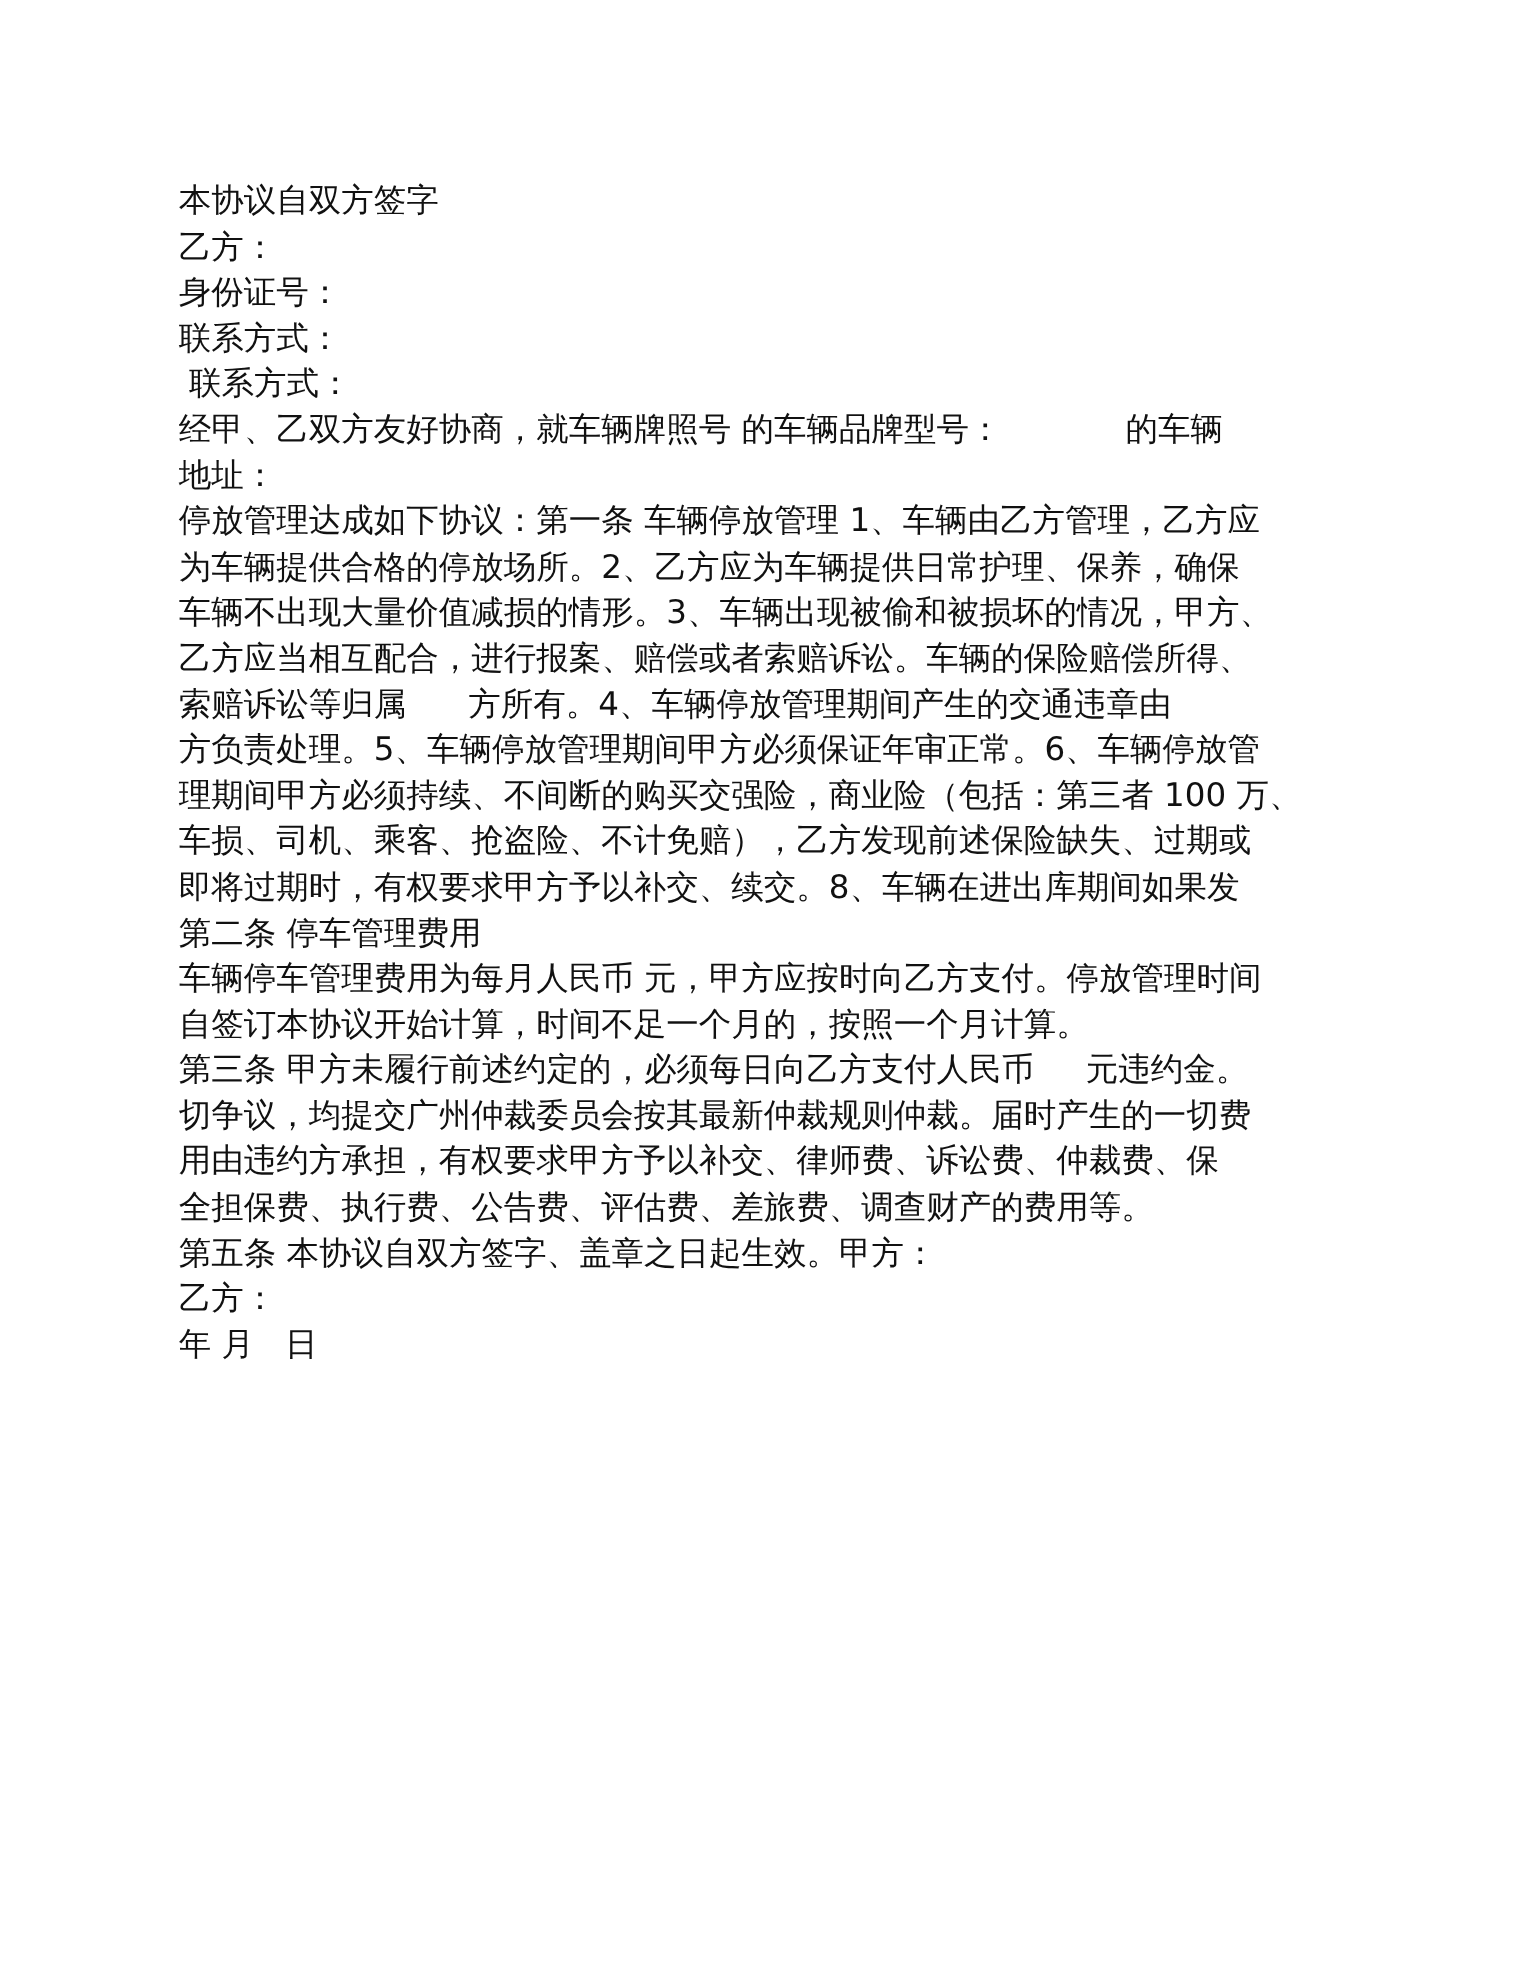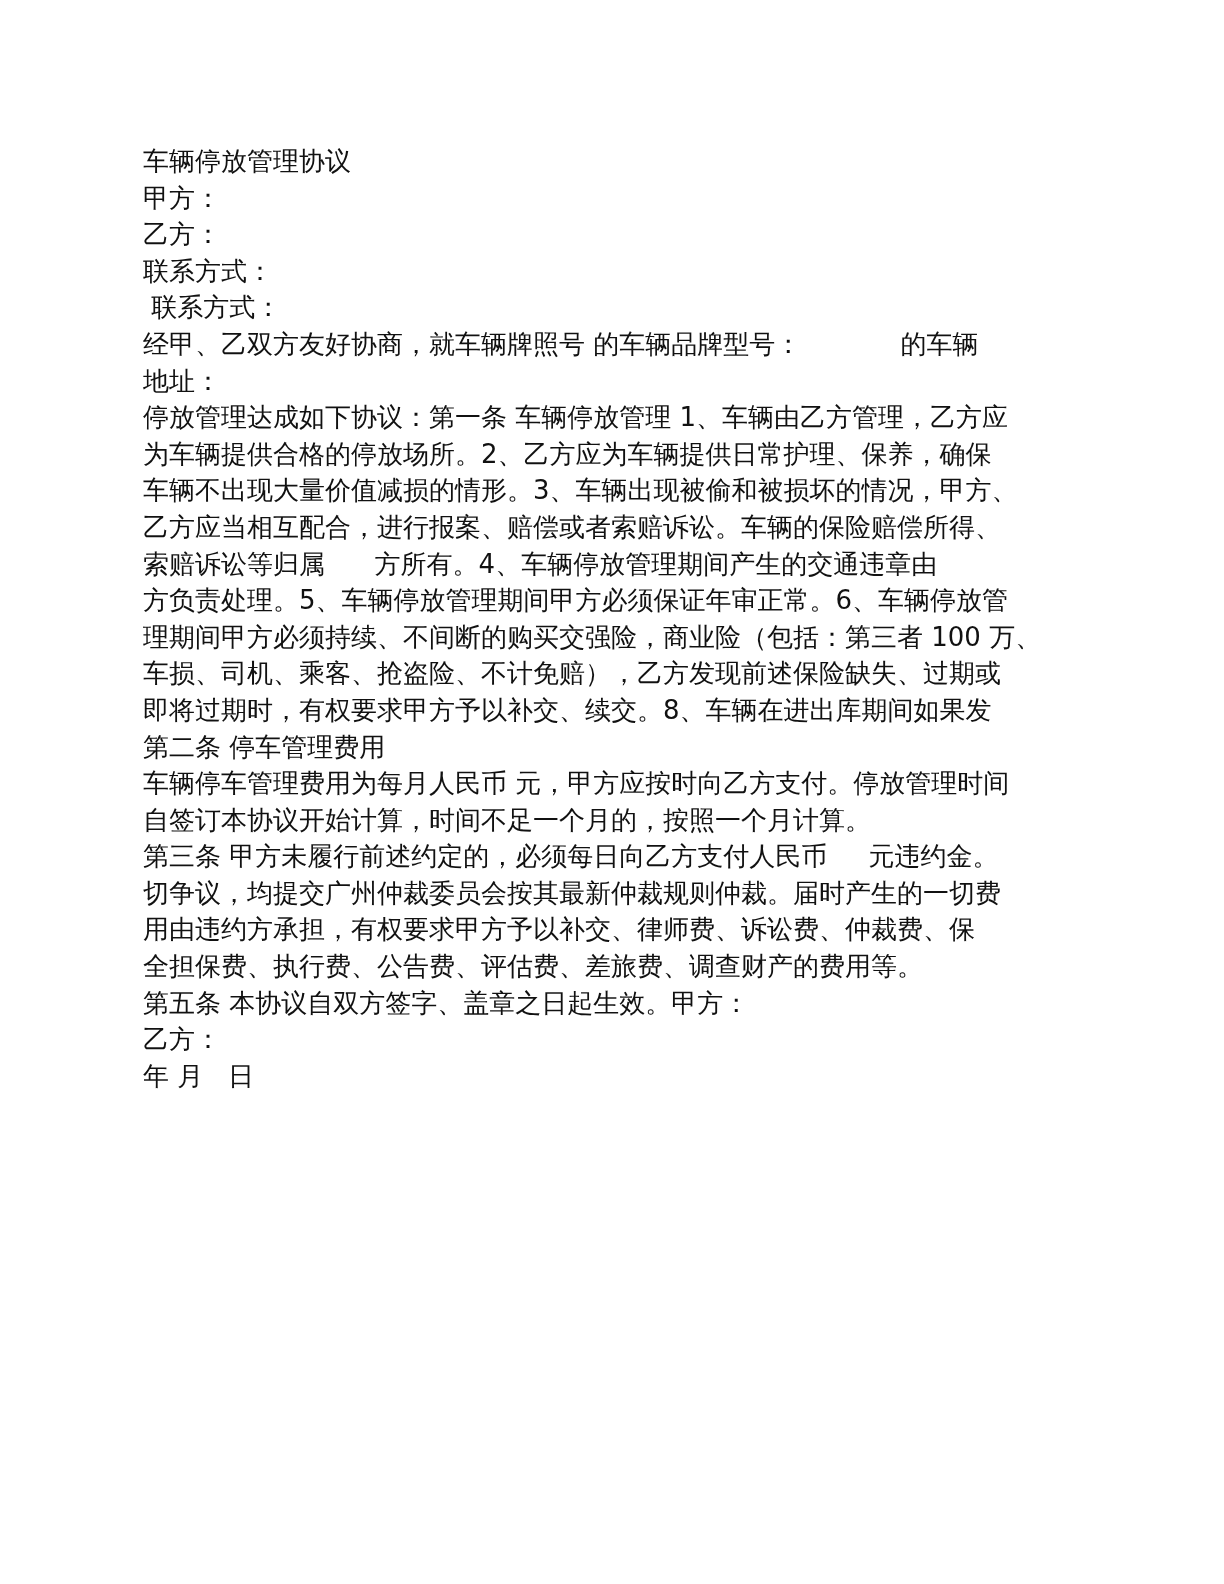--- a/index.html
+++ b/index.html
@@ -13,23 +13,23 @@
     font-size: 26px;
     line-height: 36.6px;
     color: #111111;
   }
   .line { white-space: pre; height: 36.6px; overflow: visible; }
 </style>
 </head>
 <body>
 
 <div class="page">
-  <div class="line">车辆停放管理协议</div>
-  <div class="line">甲方：</div>
+  <div class="line">本协议自双方签字</div>
   <div class="line">乙方：</div>
+  <div class="line">身份证号：</div>
   <div class="line">联系方式：</div>
   <div class="line"> 联系方式：</div>
   <div class="line">经甲、乙双方友好协商，就车辆牌照号 的车辆品牌型号：            的车辆</div>
   <div class="line">地址：</div>
   <div class="line">停放管理达成如下协议：第一条 车辆停放管理 1、车辆由乙方管理，乙方应</div>
   <div class="line">为车辆提供合格的停放场所。2、乙方应为车辆提供日常护理、保养，确保</div>
   <div class="line">车辆不出现大量价值减损的情形。3、车辆出现被偷和被损坏的情况，甲方、</div>
   <div class="line">乙方应当相互配合，进行报案、赔偿或者索赔诉讼。车辆的保险赔偿所得、</div>
   <div class="line">索赔诉讼等归属      方所有。4、车辆停放管理期间产生的交通违章由</div>
   <div class="line">方负责处理。5、车辆停放管理期间甲方必须保证年审正常。6、车辆停放管</div>

